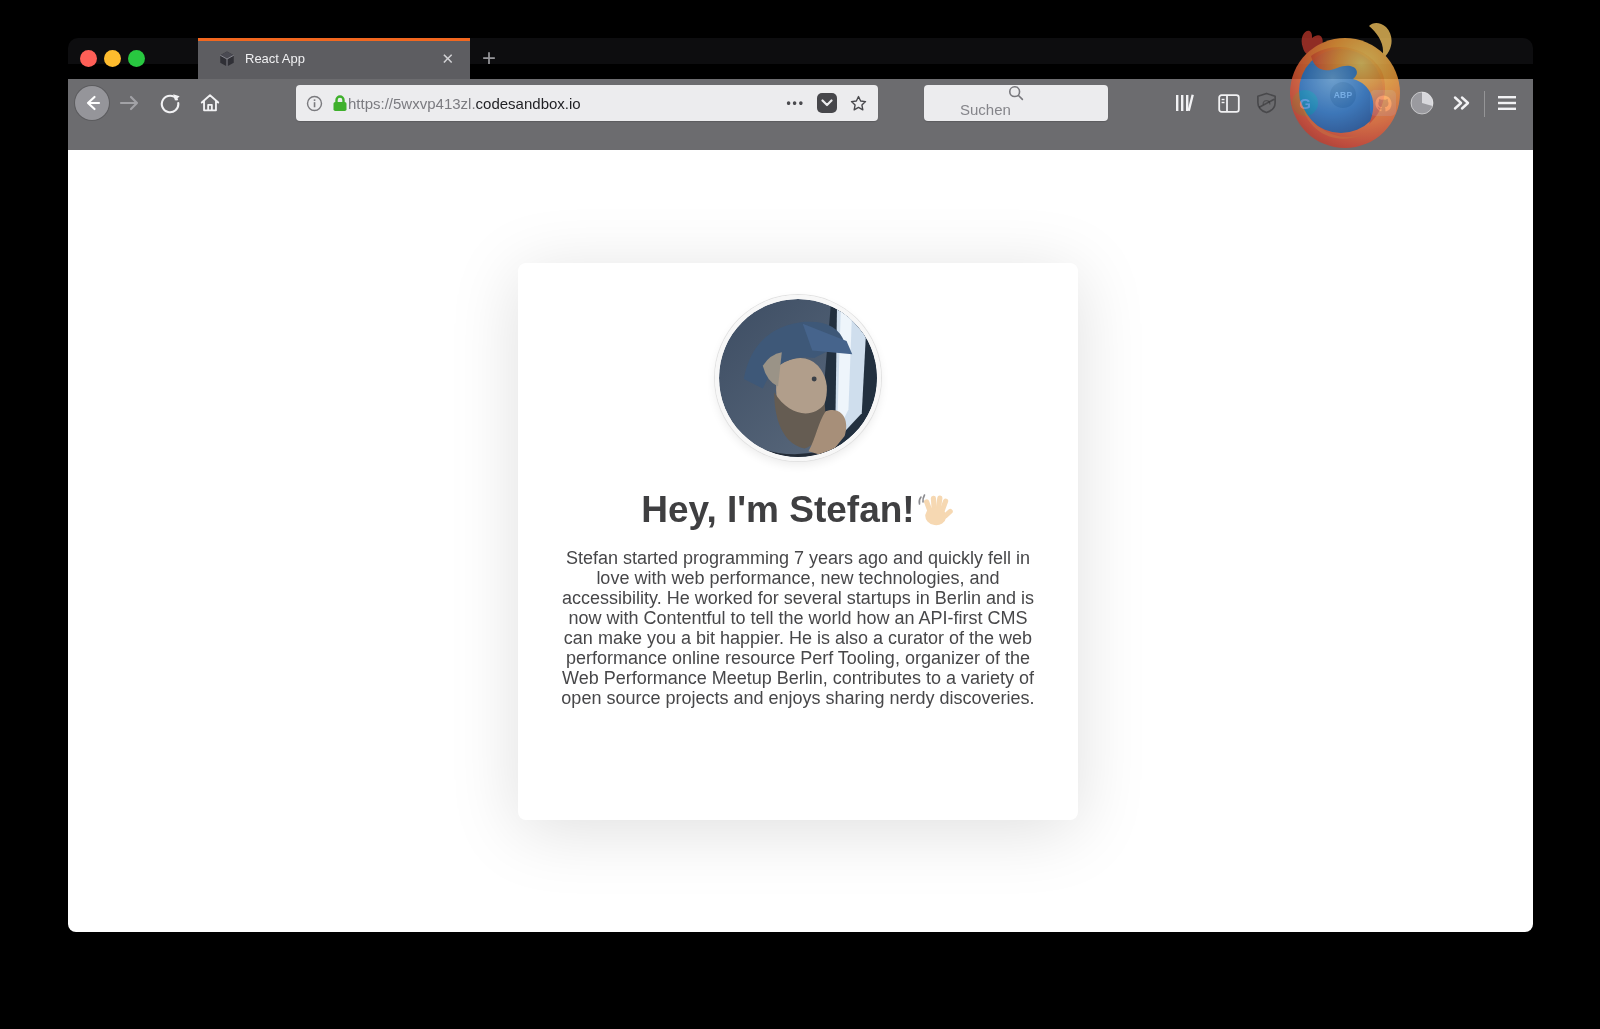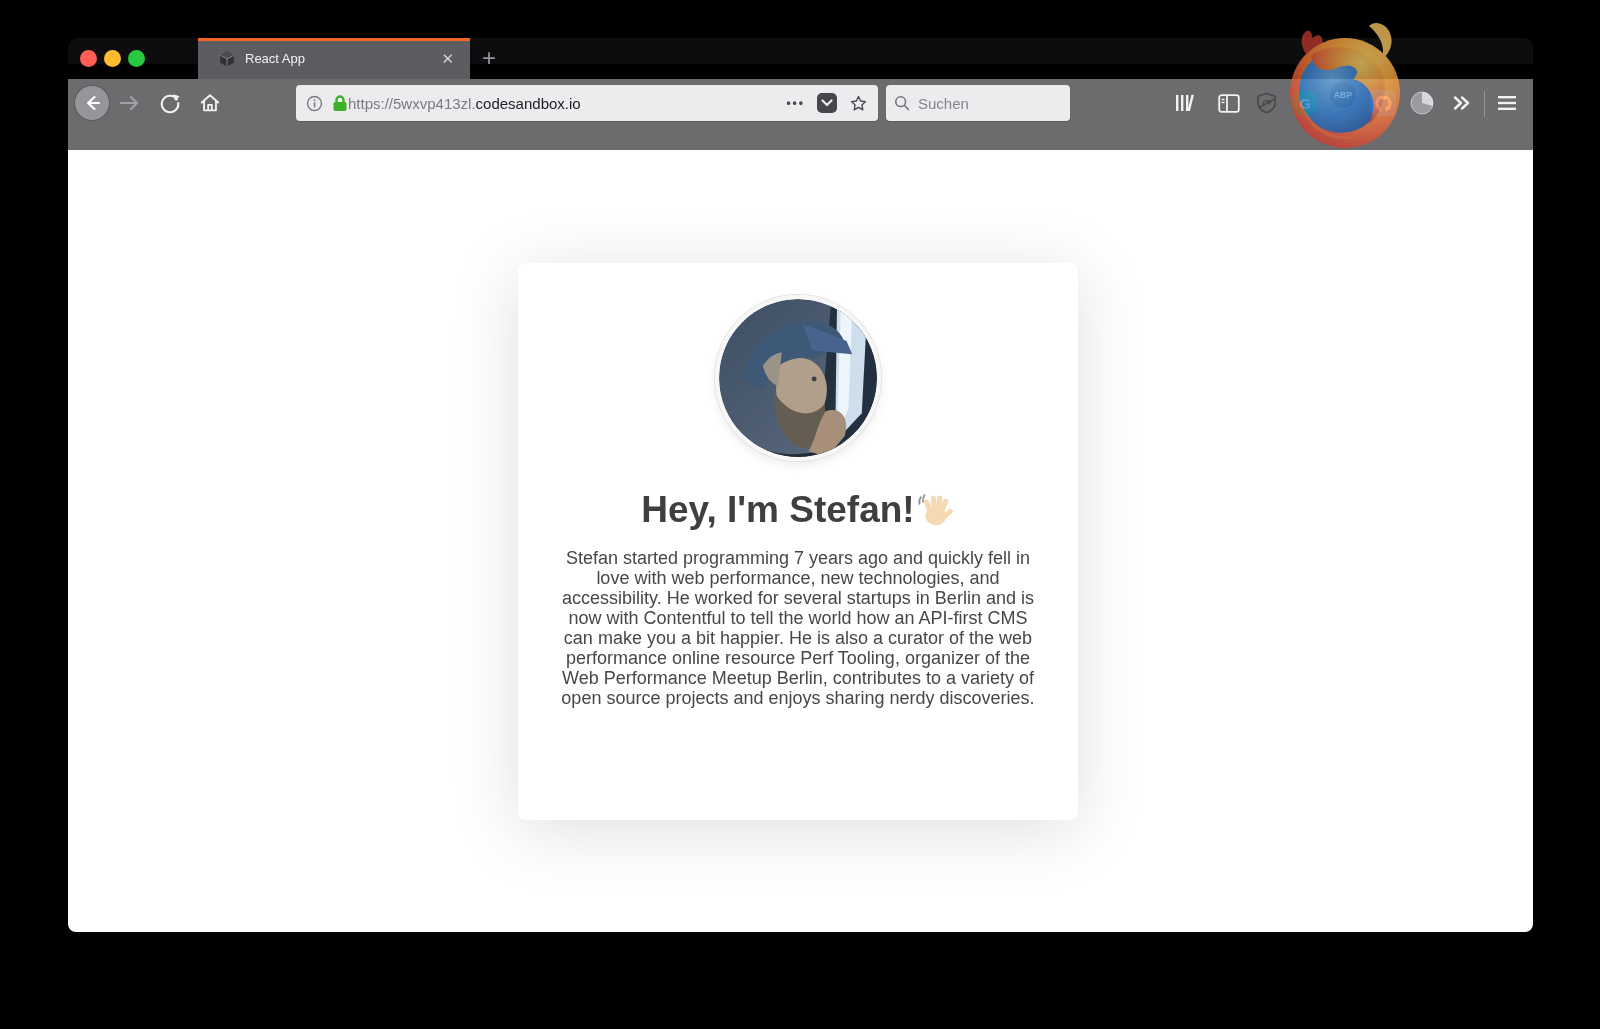--- a/index.html
+++ b/index.html
@@ -41,23 +41,23 @@
              background:#ececee; border-radius:4px; display:flex; align-items:center;
              padding:0 10px; z-index:3; box-shadow:0 1px 1px rgba(0,0,0,.15); }
   .url-text { margin-left:0; font-size:15px; white-space:nowrap; }
   .url-prefix { color:#7b7b80; }
   .url-domain { color:#1f1f23; }
   .url-spacer { flex:1 1 auto; }
   .dots { color:#4b4b4f; font-size:12px; font-weight:bold; letter-spacing:2px; margin-right:12px; }
   .pocket { width:20px; height:20px; border-radius:5px; background:#47474b; margin-right:12px;
             display:flex; align-items:center; justify-content:center; }
 
-  .search-bar { position:absolute; left:818px; top:6px; width:184px; height:36px;
+  .search-bar { position:absolute; left:856px; top:6px; width:184px; height:36px;
                 background:#ececee; border-radius:4px; display:flex; align-items:center;
-                padding:0 8px; z-index:3; box-shadow:0 1px 1px rgba(0,0,0,.15); }
+                padding:0 8px; z-index:3; box-shadow:0 1px 1px rgba(0,0,0,.15);flex-direction:column; }
   .search-input { border:none; outline:none; background:transparent; margin-left:8px;
                   width:120px; font-size:15px; color:#333; font-family:"Liberation Sans",sans-serif; }
   .search-input::placeholder { color:#85858a; }
 
   .ext-badge { border-radius:50%; width:26px; height:26px; display:flex; align-items:center;
                justify-content:center; color:#fff; font-weight:bold; }
   .sep { position:absolute; left:1416px; top:12px; width:1px; height:26px;
          background:rgba(255,255,255,.28); z-index:3; }
 
   

